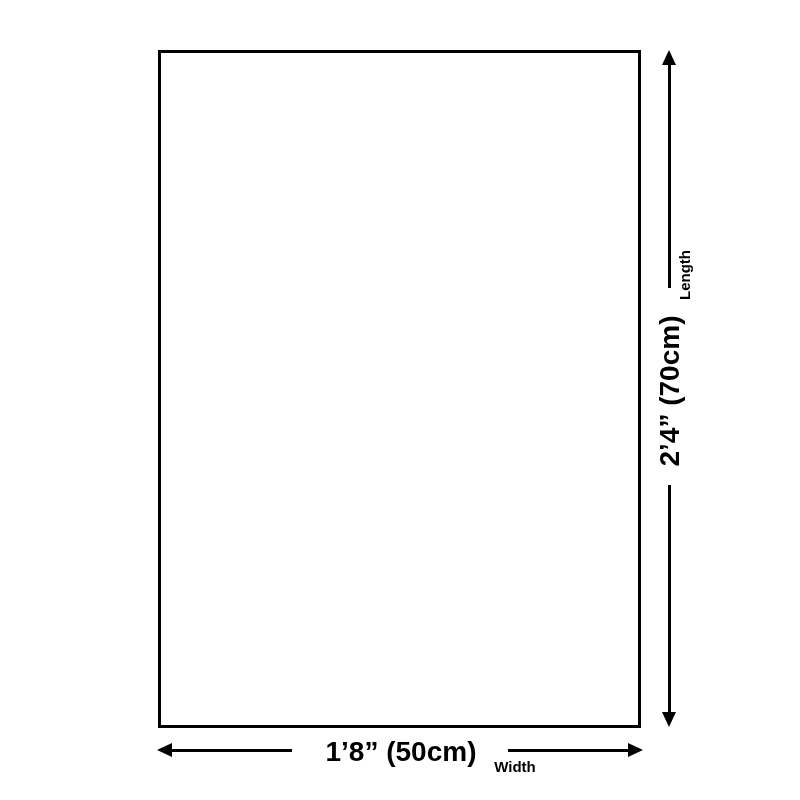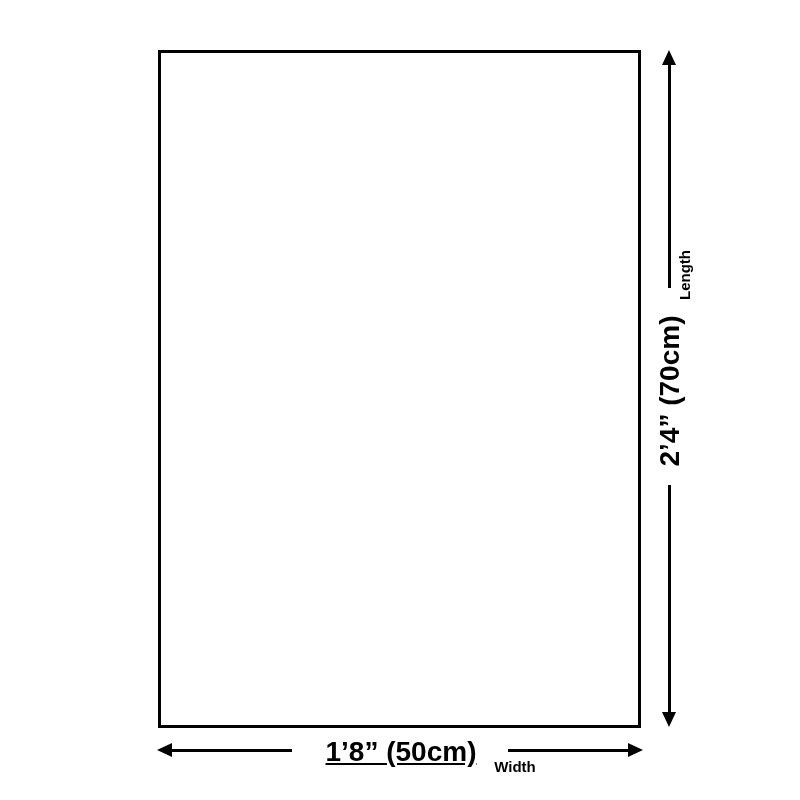--- a/index.html
+++ b/index.html
@@ -81,21 +81,20 @@
     position: absolute;
     font-size: 15px;
     font-weight: 700;
     white-space: nowrap;
     color: #000000;
   }
   #width-value {
     left: 401px;
     top: 752px;
     transform: translate(-50%, -50%);
-    text-decoration: underline;
   }
   #width-caption {
     left: 515px;
     top: 766px;
     transform: translate(-50%, -50%);
   }
   #length-value {
     left: 670px;
     top: 391px;
     transform: translate(-50%, -50%) rotate(-90deg);

